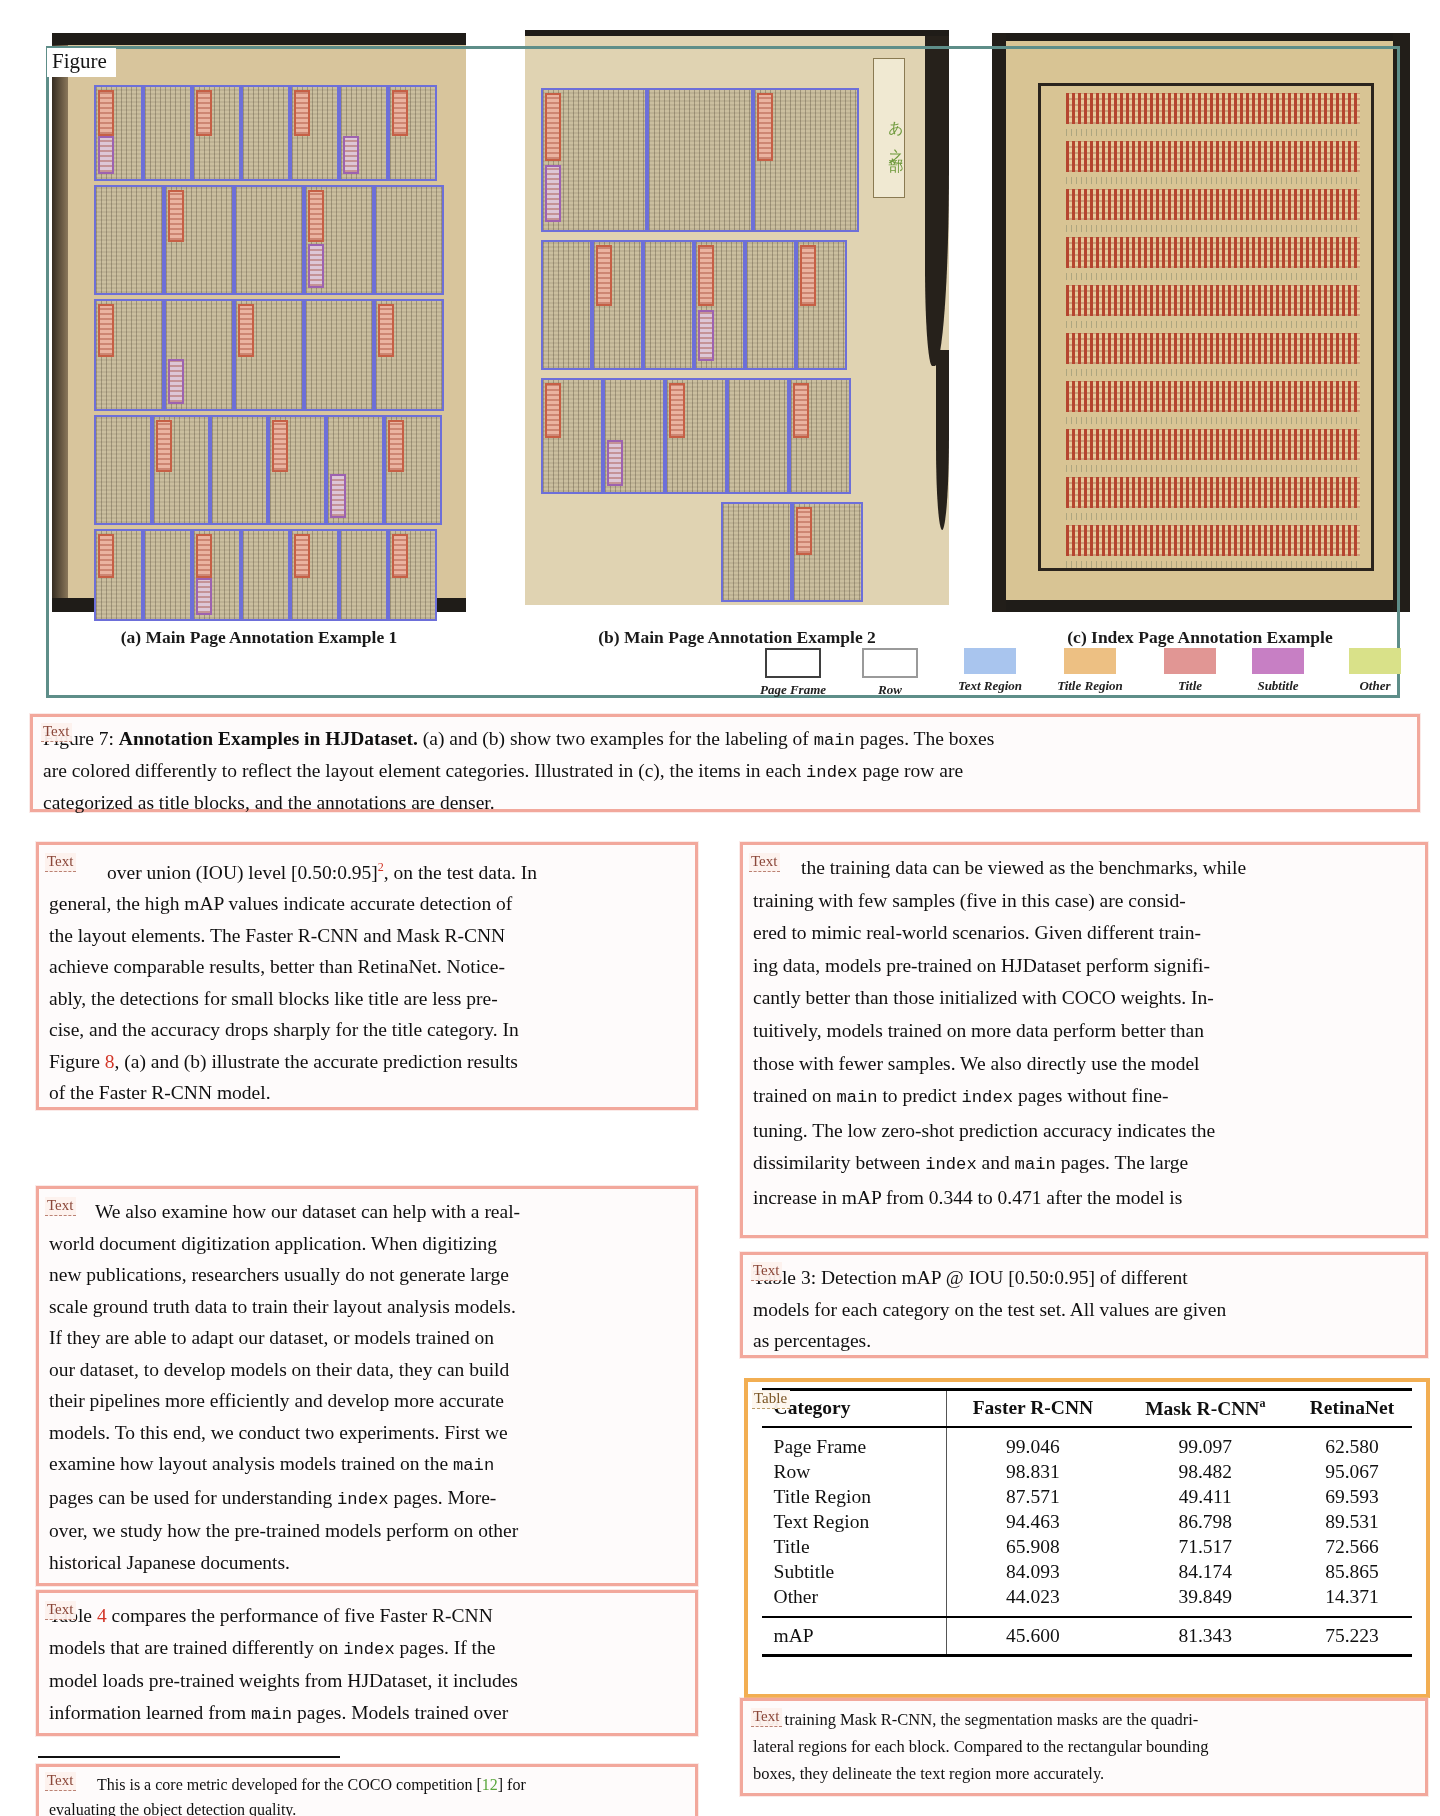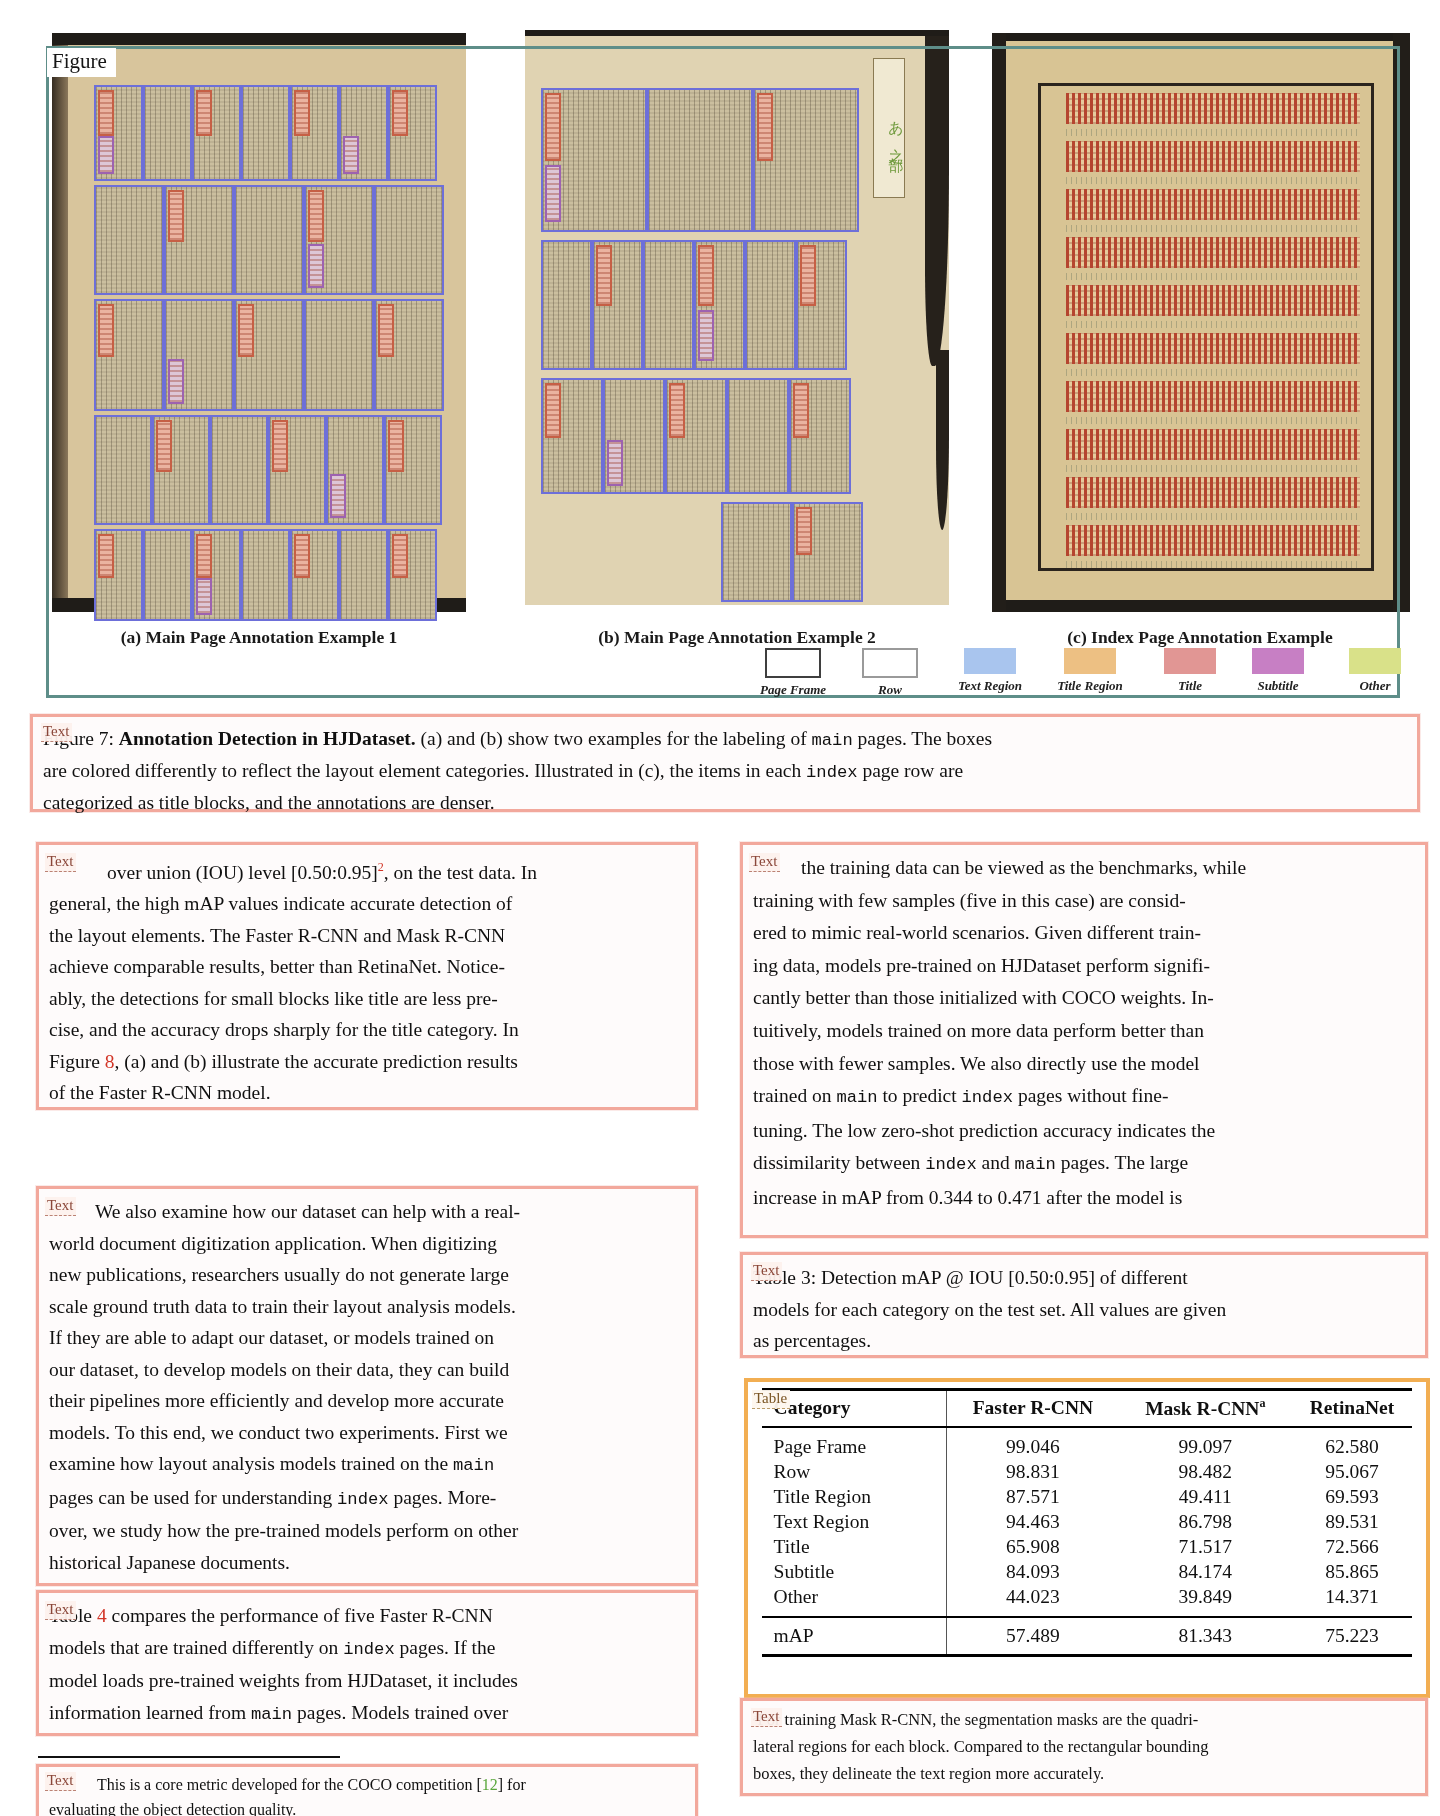--- a/index.html
+++ b/index.html
@@ -276,21 +276,21 @@
         <div class="legend-label">Subtitle</div>
       </div>
       <div class="legend-item" style="left: 1327px;">
         <div class="legend-swatch" style="background: rgb(217, 225, 137);"></div>
         <div class="legend-label">Other</div>
       </div>
     </div>
 
   <div class="ann-box" style="left:30px;top:714px;width:1384px;height:92px;">
     <span class="chip" style="left:8px;top:6px;">Text</span>
-    <div class="body-text rich" style="line-height:30px;">Figure 7: <span class="tk-b">Annotation Detection in HJDataset.</span> (a) and (b) show two examples for the labeling of <span class="tk-mono">main</span> pages. The boxes
+    <div class="body-text rich" style="line-height:30px;">Figure 7: <span class="tk-b">Annotation Examples in HJDataset.</span> (a) and (b) show two examples for the labeling of <span class="tk-mono">main</span> pages. The boxes
 are colored differently to reflect the layout element categories. Illustrated in (c), the items in each <span class="tk-mono">index</span> page row are
 categorized as title blocks, and the annotations are denser.</div>
   </div>
 
   <div class="ann-box" style="left:36px;top:842px;width:656px;height:262px;">
     <span class="chip" style="left:6px;top:8px;">Text</span>
     <div class="body-text rich ti58">over union (IOU) level [0.50:0.95]<span class="tk-supred">2</span>, on the test data. In
 general, the high mAP values indicate accurate detection of
 the layout elements. The Faster R-CNN and Mask R-CNN
 achieve comparable results, better than RetinaNet. Notice-
@@ -406,21 +406,21 @@
           <tr>
             <td>Other</td>
             <td>44.023</td>
             <td>39.849</td>
             <td>14.371</td>
           </tr>
         </tbody>
       <tfoot>
           <tr id="results-foot">
             <td>mAP</td>
-            <td>57.489</td>
+            <td>45.600</td>
             <td>81.343</td>
             <td>75.223</td>
           </tr>
         </tfoot>
     </table>
   </div>
 
   <div class="ann-box" style="left:740px;top:1698px;width:682px;height:92px;">
     <span class="chip" style="left:8px;top:7px;">Text</span>
     <div class="fn-text-r rich">ᵃFor training Mask R-CNN, the segmentation masks are the quadri-

